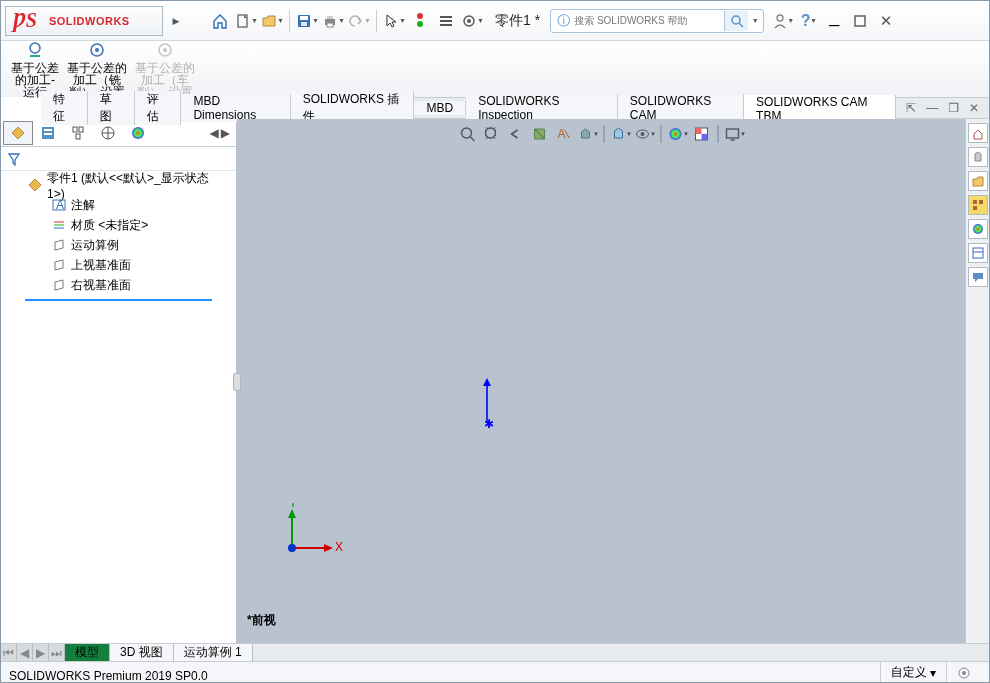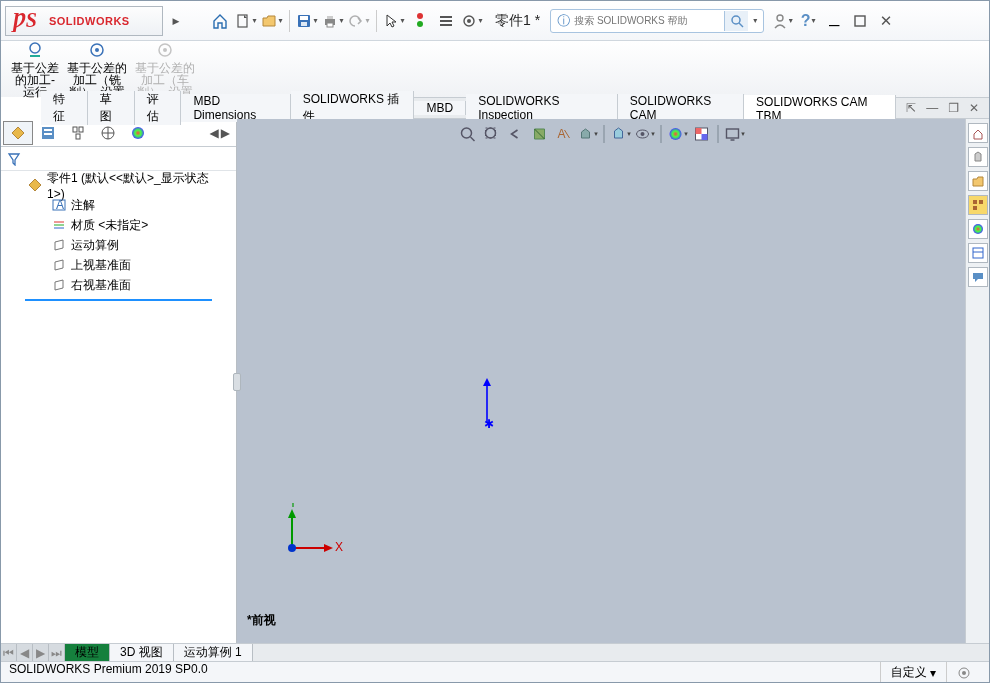--- a/index.html
+++ b/index.html
@@ -57,21 +57,21 @@
 .rside { width:24px; background:#eef1f4; border-left:1px solid #c6ccd2; display:flex; flex-direction:column; align-items:center; padding-top:4px; gap:4px; }
 .rside .rbtn { width:20px; height:20px; border:1px solid #b0b8c0; background:#fff; display:flex; align-items:center; justify-content:center; }
 
 
 .btabs { height:18px; background:#e8ebee; border-top:1px solid #c6ccd2; display:flex; align-items:stretch; font-size:11px; }
 .btabs .nav { width:16px; display:flex; align-items:center; justify-content:center; background:#d6dbe0; border-right:1px solid #b8bec4; color:#888;}
 .btab { padding:0 10px; border-right:1px solid #b8bec4; display:flex; align-items:center; background:#f4f6f9; }
 .btab.active { background:#15803d; }
 
 
-.status { height:22px; background:#f4f6f9; border-top:1px solid #c6ccd2; display:flex; align-items:flex-start; padding:0 8px; font-size:11px; }
+.status { height:22px; background:#f4f6f9; border-top:1px solid #c6ccd2; display:flex; align-items:flex-end; padding:0 8px; font-size:11px; }
 .status .spacer { flex:1; }
 .status .sseg { padding:0 10px; border-left:1px solid #ccc; height:100%; display:flex; align-items:center;}
 
 
 .draghandle{ position:absolute; left:232px; top:372px; width:8px; height:18px; background:#d9dee3; border:1px solid #aeb6bd; border-radius:2px;}
 </style>
 </head>
 <body>
 
 <div class="menubar">

